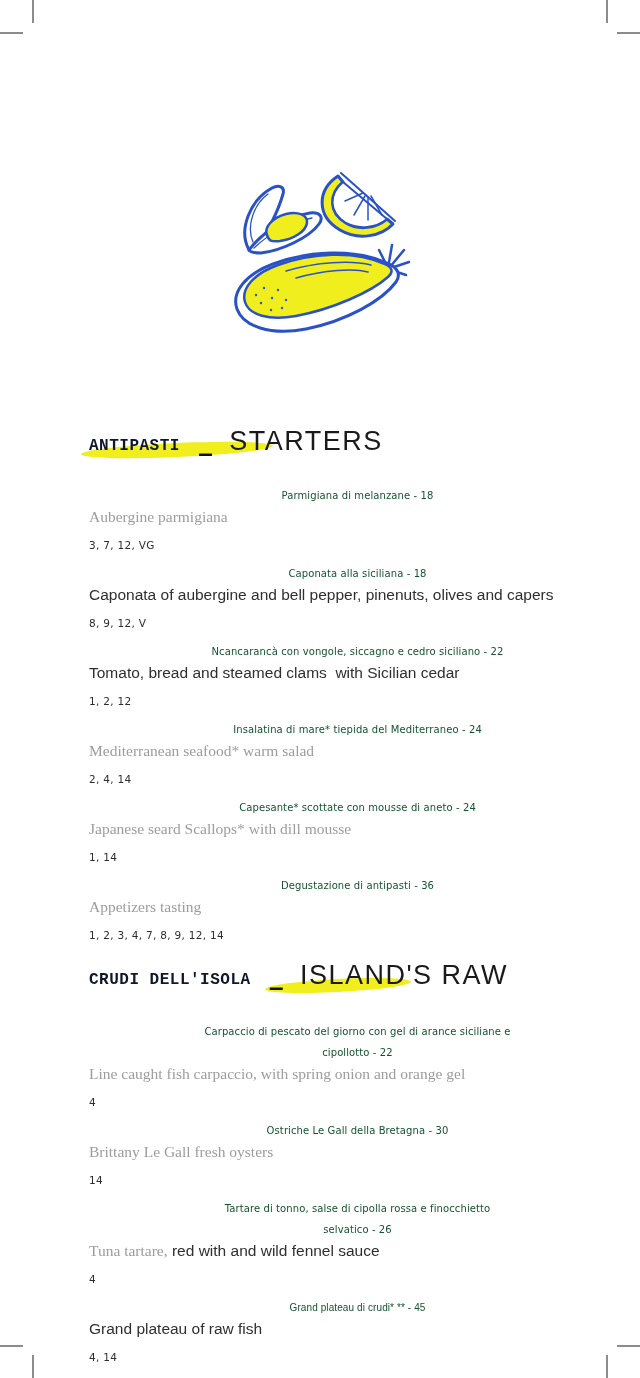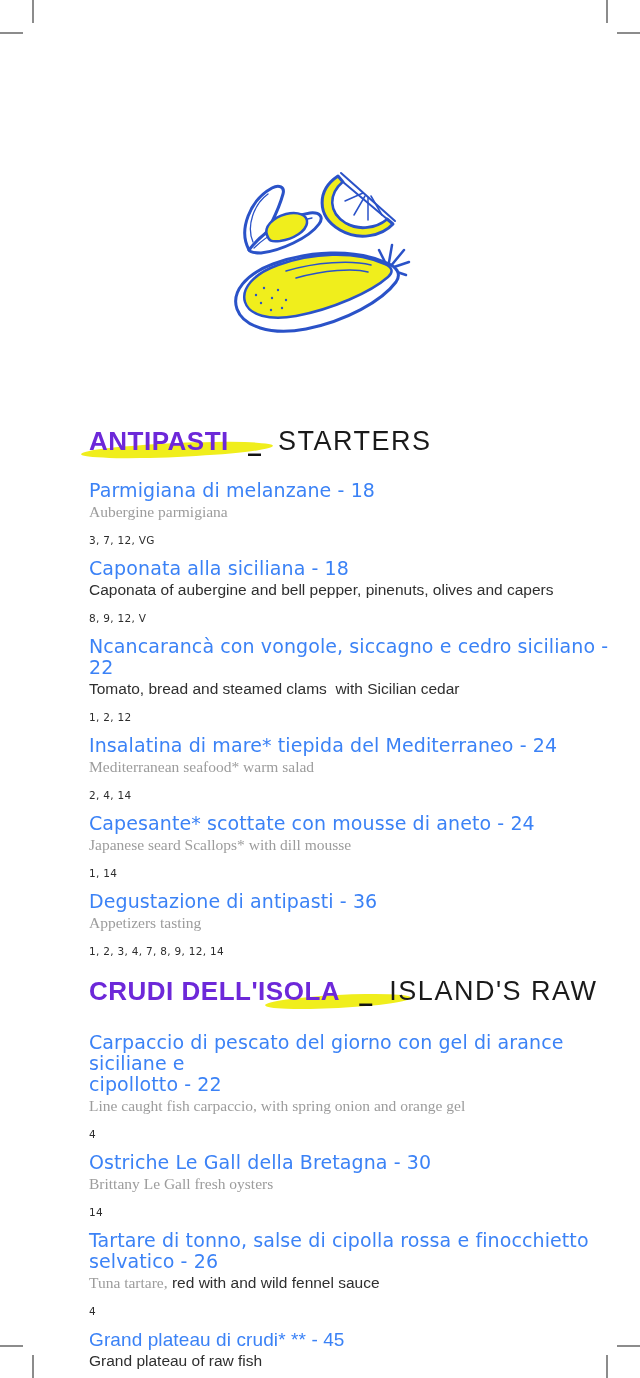--- a/index.html
+++ b/index.html
@@ -27,22 +27,22 @@
 
   .section-heading{
     position:relative;
     margin:0 0 24px 0;
     line-height:30px;
     white-space:nowrap;
   }
   .section-heading.second{margin:16px 0 26px 0;}
   .h-bold{
     position:relative;z-index:1;
-    font-family:Liberation Sans, sans-serif;
-    font-weight:700;font-size:26px;color:#6d28d9;
+    font-family:Liberation Mono, monospace;
+    font-weight:700;font-size:16px;color:#0f172a;
     letter-spacing:0.5px;
   }
   .h-sep{
     position:relative;z-index:1;
     font-weight:700;font-size:26px;color:#121212;
     margin:0 6px 0 8px;
   }
   .h-light{
     position:relative;z-index:1;
     font-family:"Liberation Sans",sans-serif;
@@ -54,23 +54,24 @@
     position:absolute;z-index:0;
     background:#f0ee1c;border-radius:50%;
   }
   .swoosh-1{left:-8px;top:19px;width:192px;height:14px;transform:rotate(-2.5deg);}
   .swoosh-2{left:176px;top:21px;width:146px;height:13px;transform:rotate(-3deg);}
 
   
   .menu-item{margin:0 0 11px 0;}
   .item-title{
     font-family:"DejaVu Sans",sans-serif;
-    font-size:19px;line-height:21px;
-    color:#3b82f6;white-space:pre-wrap;
+    font-size:10px;line-height:21px;
+    color:#14532d;white-space:pre-wrap;
     letter-spacing:0.1px;
+    text-align:center;
   }
   .item-title[data-style="alt"]{font-family:"Liberation Sans",sans-serif;}
   .item-sub{font-size:15.5px;line-height:21px;white-space:pre-wrap;}
   .item-sub span{white-space:pre-wrap;}
   .item-sub span[data-style="gray"]{color:#9c9c9c;font-family:Liberation Serif, serif;}
   .item-sub span[data-style="dark"]{color:#2f2f2f;font-family:"Liberation Sans",sans-serif;}
   .item-allergens{
     margin-top:11px;
     font-family:"DejaVu Sans",sans-serif;
     font-size:10.5px;line-height:13px;color:#2d2d2d;

